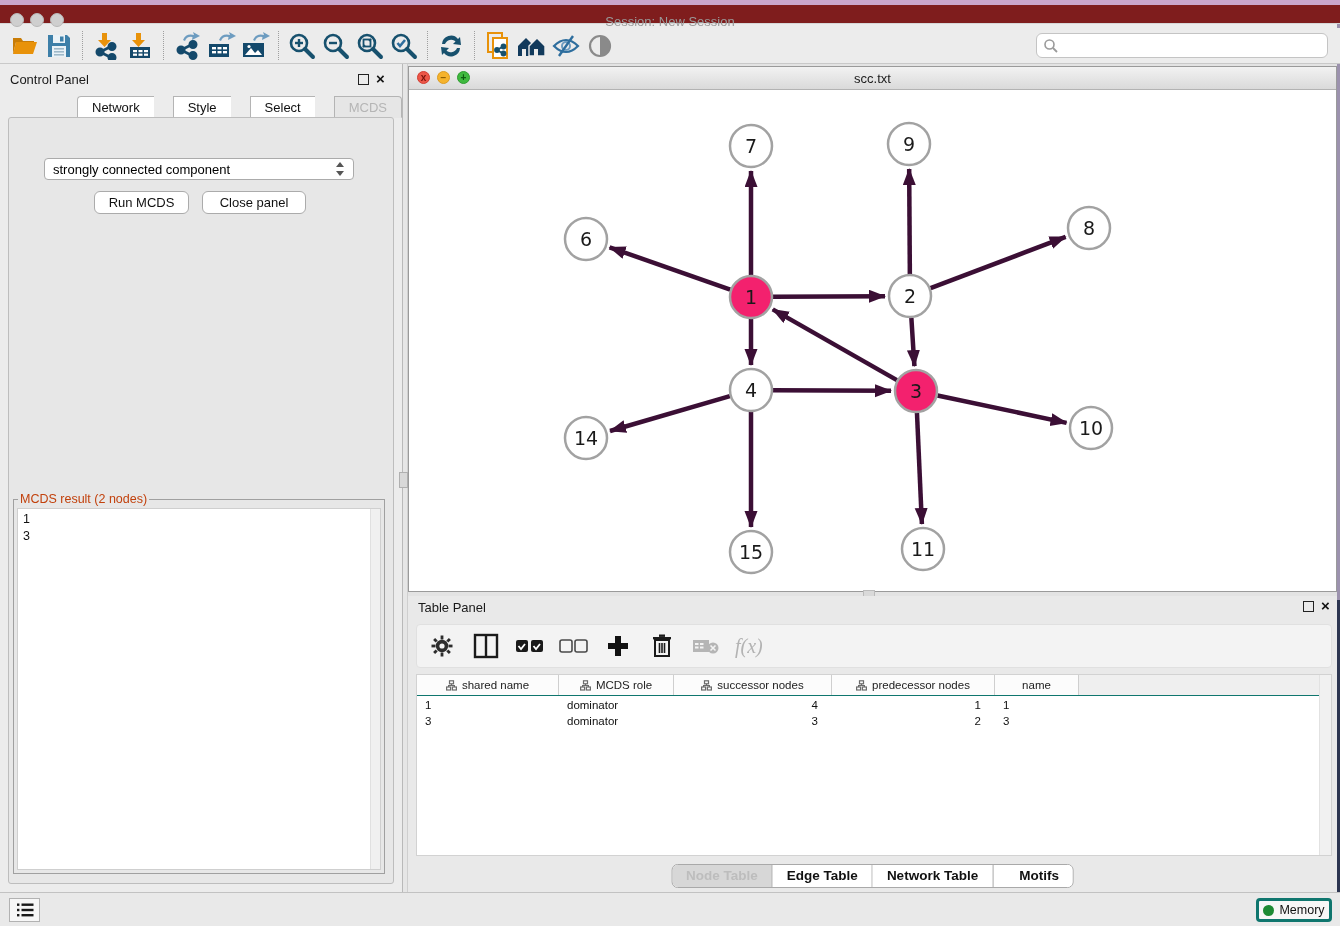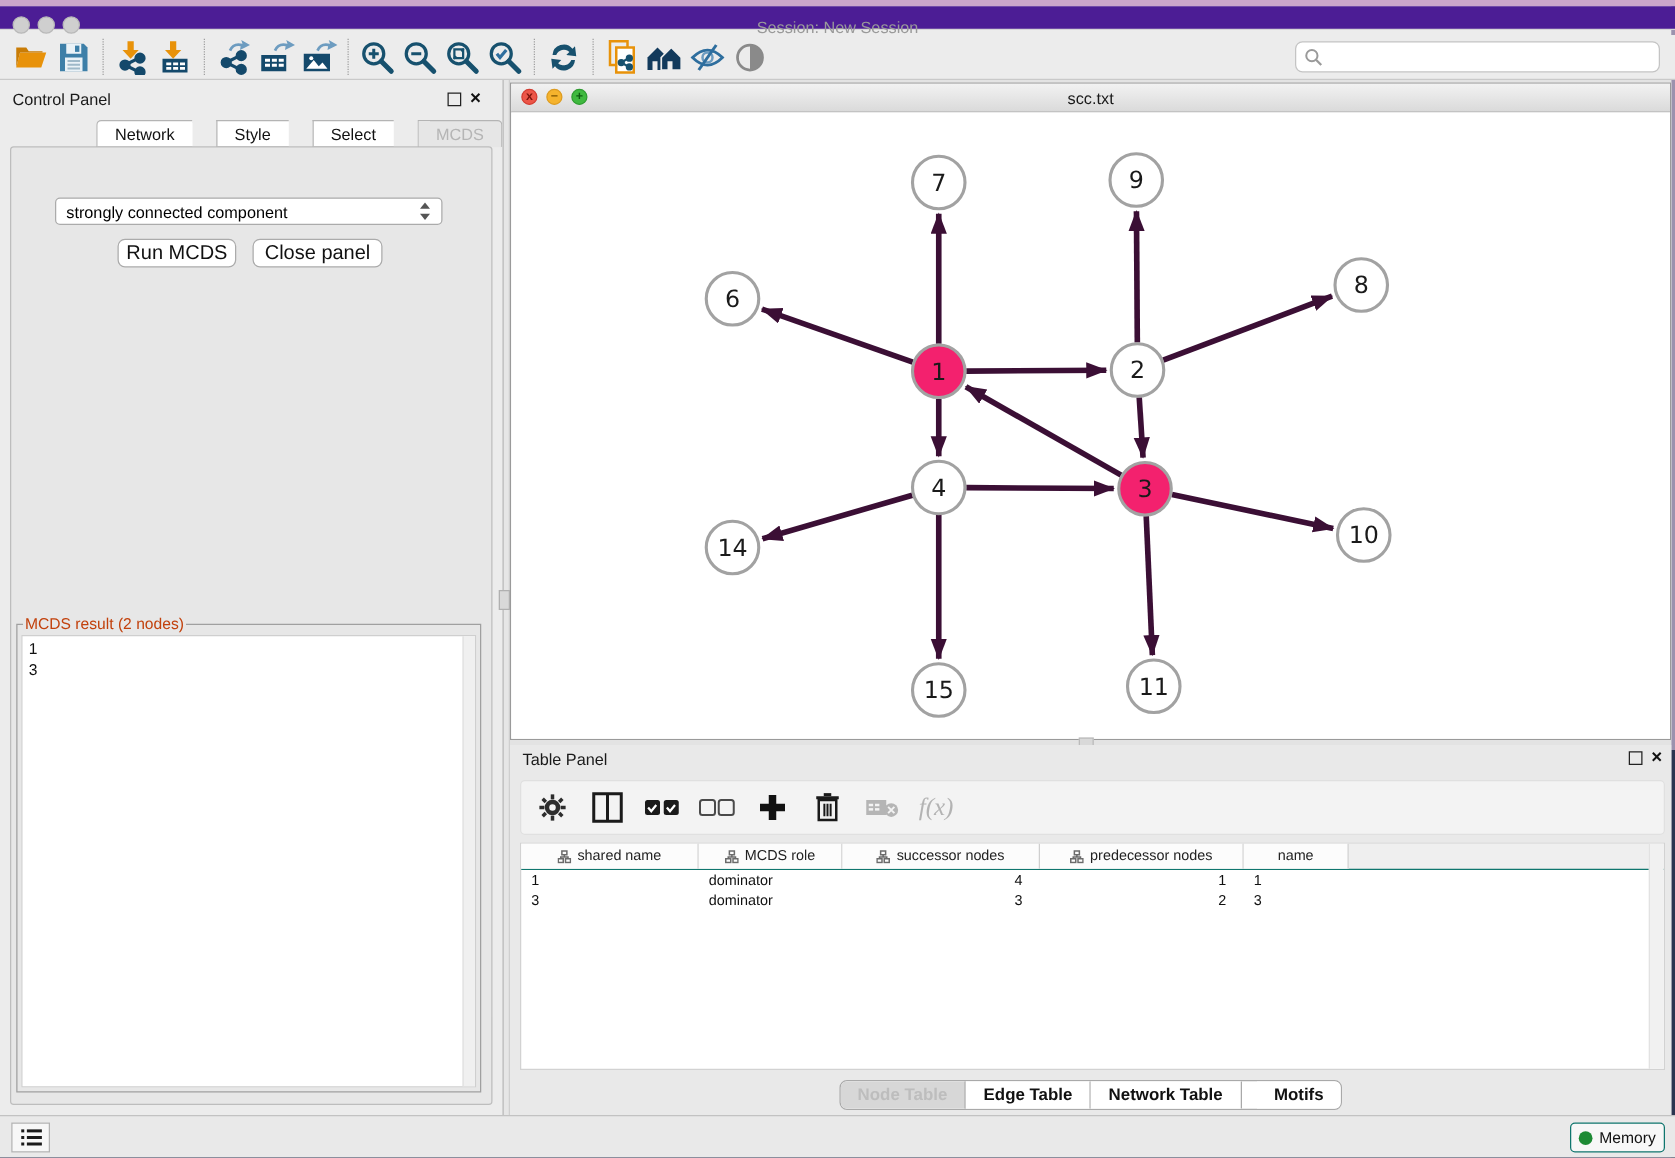--- a/index.html
+++ b/index.html
@@ -2,21 +2,21 @@
 <html><head>
 <meta charset="utf-8">
 <style>
   * { margin:0; padding:0; box-sizing:border-box; }
   html,body { width:1340px; height:926px; background:#2c3550; font-family:"Liberation Sans",sans-serif; }
   #app { position:relative; width:1340px; height:926px; background:#ececec; overflow:hidden; }
   
   #top-strip { position:absolute; left:0; top:0; width:100%; height:5px; background:#cba6cb; }
   #right-strip-top { position:absolute; right:0; top:5px; width:3px; height:595px; background:#9c92ae; }
   #right-strip-bottom { position:absolute; right:0; top:600px; width:3px; height:326px; background:#2c3550; }
-  #titlebar { position:absolute; left:0; top:5px; width:100%; height:19px; background:#4c1d95; border-bottom:1px solid #d6d6d6; }
+  #titlebar { position:absolute; left:0; top:5px; width:100%; height:19px; background:#7f1d1d; border-bottom:1px solid #d6d6d6; }
   .traffic { position:absolute; top:8px; width:14px; height:14px; border-radius:50%; }
   .traffic.gray { background:#cfcfcf; border:1px solid #b9b9b9; }
   #window-title { position:absolute; left:0; right:0; top:9px; text-align:center; font-size:13px; color:#9a9a9a; }
   
   #toolbar { position:absolute; left:0; top:28px; width:100%; height:36px; background:#ececec; border-bottom:1px solid #c9c9c9; display:flex; align-items:center; padding-left:8px; }
   .tbicon { width:34px; height:30px; display:flex; align-items:center; justify-content:center; }
   .sep { align-self:stretch; border-left:1px dotted #9f9f9f; margin:3px 6px; }
   #search-box { position:absolute; right:12px; top:5px; width:292px; height:25px; background:#fff; border:1px solid #c4c4c4; border-radius:6px; display:flex; align-items:center; padding-left:6px; }
   #search-input { border:none; outline:none; flex:1; font-size:13px; height:20px; background:transparent; font-family:"Liberation Sans",sans-serif; }
   
@@ -31,21 +31,21 @@
   .close-x { position:absolute; top:0px; font-size:15px; font-weight:bold; color:#111; }
   #cp-tabs { position:absolute; left:77px; top:32px; height:22px; display:flex;gap:19px; }
   .cp-tab { padding:3px 14px 2px; font-size:13px; background:#fff; border:1px solid #b4b4b4; border-right:none; color:#111; }
   .cp-tab:first-child { border-top-left-radius:4px; }
   .cp-tab:last-child { border-right:1px solid #b4b4b4; border-top-right-radius:4px; }
   .cp-tab.active { background:#e6e6e6; color:#b5b5b5; border-bottom:1px solid #e6e6e6; }
   #cp-content { position:absolute; left:8px; top:53px; width:386px; height:767px; background:#e7e7e7; border:1px solid #bdbdbd; border-radius:3px; }
   #opt-label { position:absolute; left:0; width:100%; top:72px; text-align:center; font-size:13px; color:#111; }
   #criterion-select { position:absolute; left:44px; top:94px; width:310px; height:22px; background:#fff; border:1px solid #ababab; border-radius:4px; display:flex; align-items:center; padding:0 8px; font-size:13px; }
   #criterion-select .chev { margin-left:auto; }
-  .cp-btn { position:absolute; top:127px; height:23px; background:#fff; border:1px solid #ababab; border-radius:6px; font-size:16px; color:#111; text-align:center; line-height:21px; }
+  .cp-btn { position:absolute; top:127px; height:23px; background:#fff; border:1px solid #ababab; border-radius:6px; font-size:13px; color:#111; text-align:center; line-height:21px; }
   #result-box { position:absolute; left:13px; top:428px; width:372px; height:382px; border:1px solid #a0a0a0; padding:0; background:transparent; }
   #result-box legend { font-size:12.5px; color:#c2410c; margin-left:4px; padding:0 2px; }
   #result-inner { position:absolute; left:3px; right:3px; top:2px; bottom:3px; background:#fff; border:1px solid #cfcfcf; }
   #result-lines { font-size:12.5px; color:#111; line-height:17px; padding:2px 5px; white-space:pre; font-family:"Liberation Sans",sans-serif; }
   #result-scroll { position:absolute; right:0; top:0; width:10px; height:100%; background:#f0f0f0; border-left:1px solid #e0e0e0; }
   
   #net-window { position:absolute; left:0px; top:2px; width:929px; height:526px; border:1px solid #9a9a9a; background:#fff; }
   #net-titlebar { position:relative; height:23px; background:linear-gradient(#f2f2f2,#dadada); border-bottom:1px solid #b3b3b3; }
   .nt-light { position:absolute; top:4px; width:13px; height:13px; border-radius:50%; font-size:10px; font-weight:bold; text-align:center; line-height:12px; }
   #nt-red { left:8px; background:#ec5648; border:1px solid #d33d32; color:#7c130c; }
@@ -69,21 +69,21 @@
   .tr { position:absolute; left:0; width:100%; height:16px; display:flex; font-size:11.5px; color:#111; }
   .td { padding:1px 8px 0; overflow:hidden; white-space:nowrap; }
   .td.num { text-align:right; padding-right:14px; }
   #tp-tabs { position:absolute; left:50%; transform:translateX(-50%); top:268px; display:flex; border:1px solid #a9a9a9; border-radius:6px; overflow:hidden; background:#fff; }
   .tp-tab { padding:3px 14px 4px; font-size:13.5px; font-weight:bold; color:#111; background:#fff; border-right:1px solid #a9a9a9; }
   .tp-tab:last-child { border-right:none;margin-left:12px; }
   .tp-tab.active { background:#d7d7d7; color:#bdbdbd; }
   
   #status-bar { position:absolute; left:0; top:892px; width:100%; height:34px; background:#e9e9e9; border-top:1px solid #c2c2c2; }
   #list-btn { position:absolute; left:9px; top:5px; width:31px; height:24px; background:#f7f7f7; border:1px solid #b2b2b2; display:flex; align-items:center; justify-content:center; }
-  #memory-btn { position:absolute; right:8px; top:5px; width:76px; height:24px; background:#f7f7f7; border:1px solid #0f766e; border-radius:4px; display:flex; align-items:center; justify-content:center; gap:5px; font-size:12.5px; color:#111; }
+  #memory-btn { position:absolute; right:8px; top:5px; width:76px; height:24px; background:#f7f7f7; border:3px solid #0f766e; border-radius:4px; display:flex; align-items:center; justify-content:center; gap:5px; font-size:12.5px; color:#111; }
   #memory-dot { width:11px; height:11px; border-radius:50%; background:#1d8a34; }
   svg { display:block; }
 </style>
 </head>
 <body>
 
 <div id="app">
   <div id="top-strip"></div>
   <div id="right-strip-top"></div>
   <div id="right-strip-bottom"></div>

